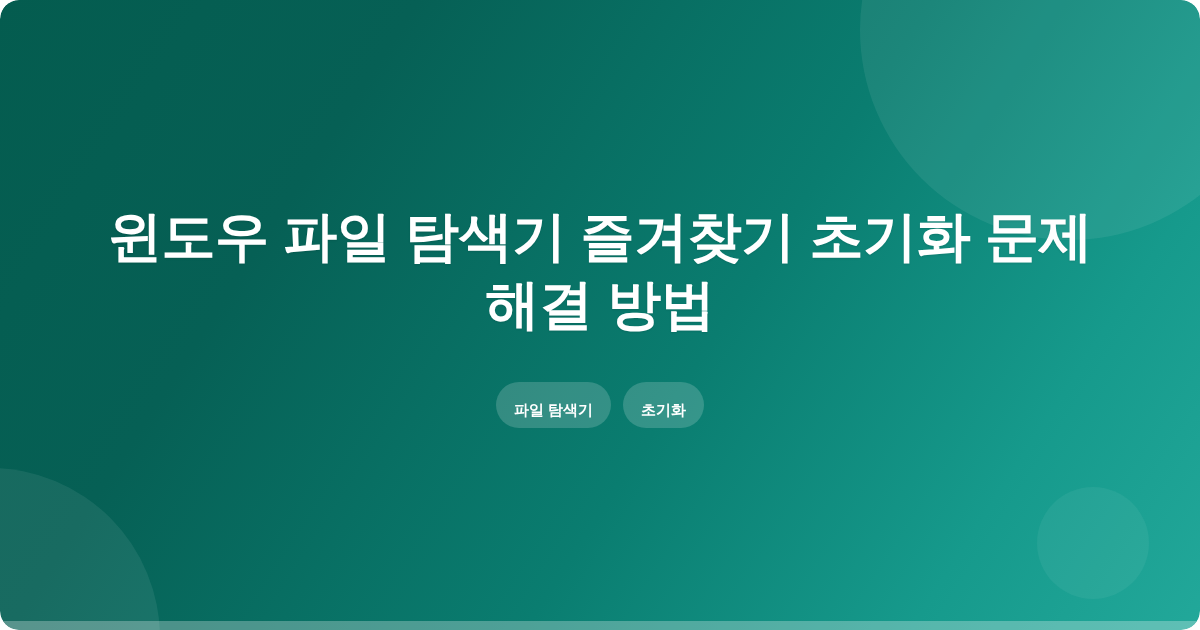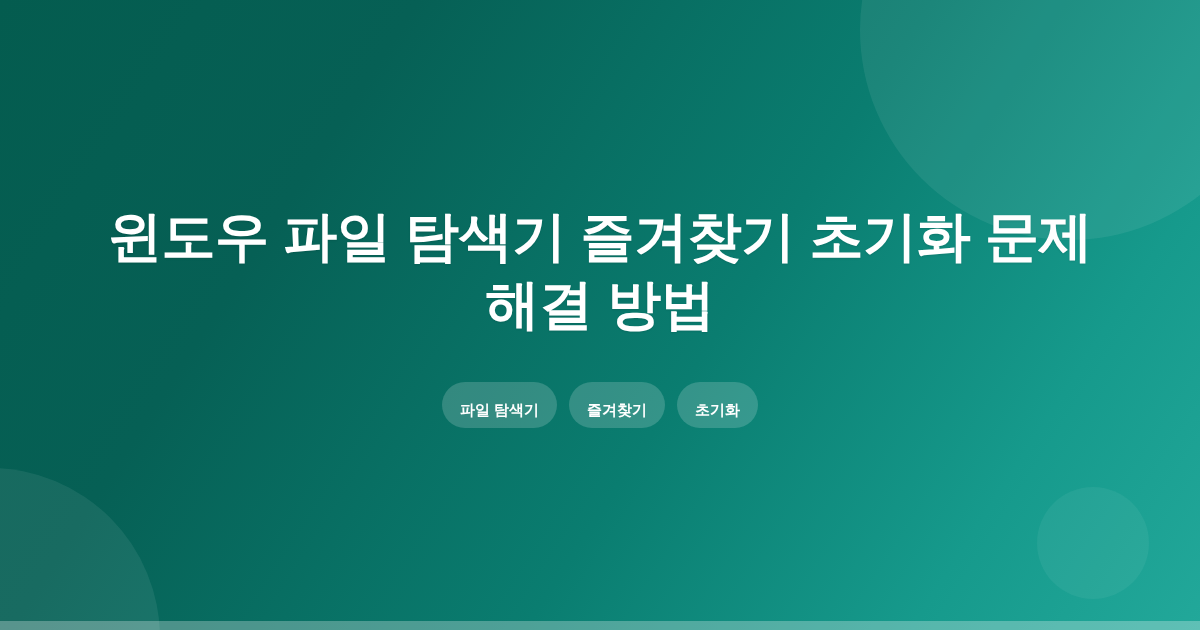--- a/index.html
+++ b/index.html
@@ -1,15 +1,15 @@
 <!DOCTYPE html>
 <html><head>
 <meta charset="utf-8">
 <style>
-  * { margin:0; padding:0; box-sizing:border-box; }
+  * { margin:0; padding:0; box-sizing:border-box;border-radius:19px; }
   html, body {
     width:1200px; height:630px;
     font-family:"Liberation Sans", "DejaVu Sans", sans-serif;
     overflow:hidden;
   }
   #card {
     position:relative;
     width:1200px; height:630px;
     background: linear-gradient(123deg, #045c4f 0%, #066055 26%, #0a7d70 58%, #169a8c 82%, #22a89a 100%);
     overflow:hidden;
@@ -79,21 +79,20 @@
   <div class="blob" id="blob-top-right"></div>
   <div class="blob" id="blob-bottom-left"></div>
   <div class="blob" id="blob-bottom-right"></div>
 
   <div id="content">
 
     <h1 id="page-title">윈도우 파일 탐색기 즐겨찾기 초기화 문제 해결 방법</h1>
 
     <div id="tag-list">
       <span class="tag-pill">파일 탐색기</span>
-      <span class="tag-pill">즐겨찾기</span>
       <span class="tag-pill">초기화</span>
     </div>
 
   </div>
 
   <div id="bottom-bar"></div>
 
 </div>
 
 </body></html>

